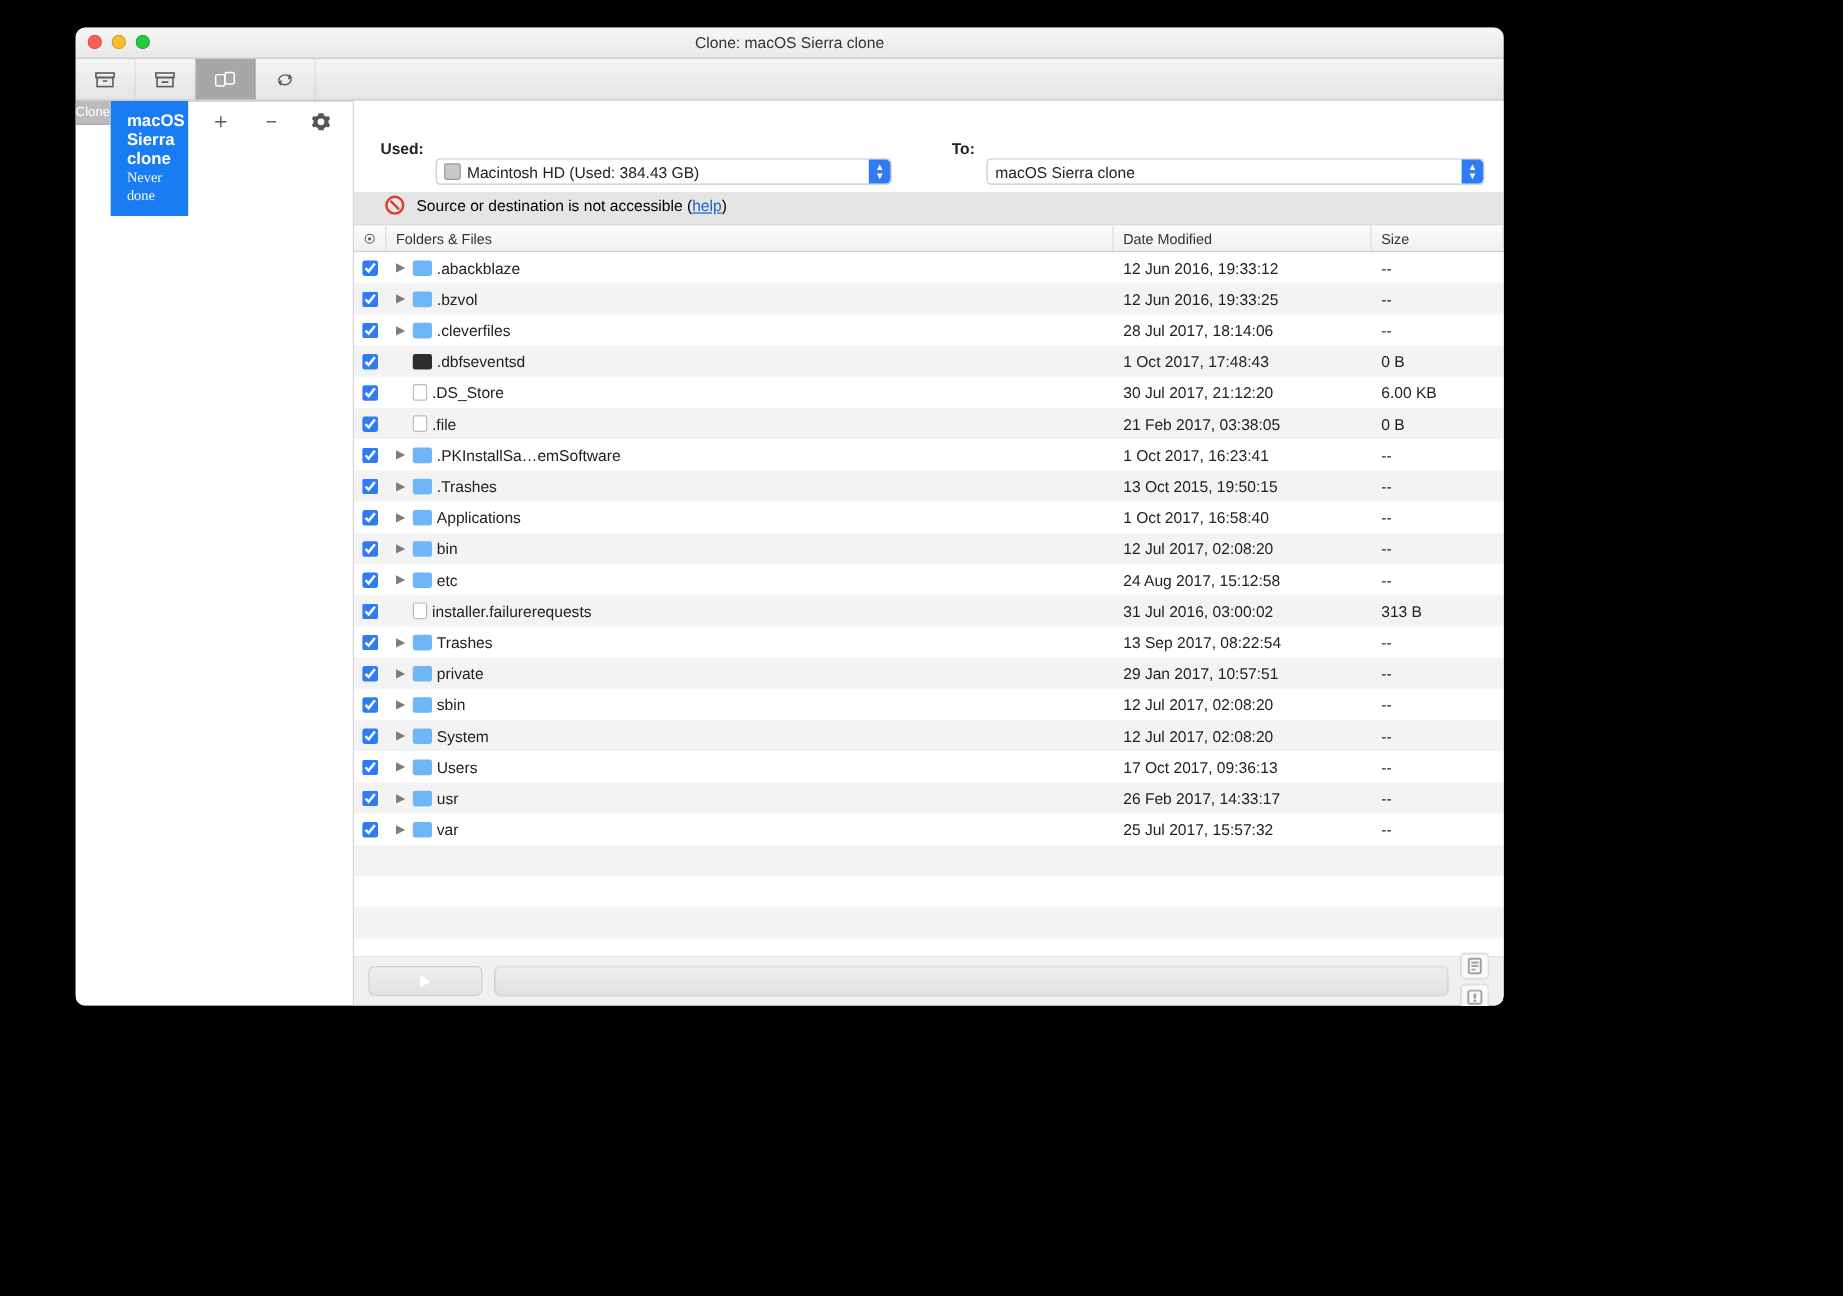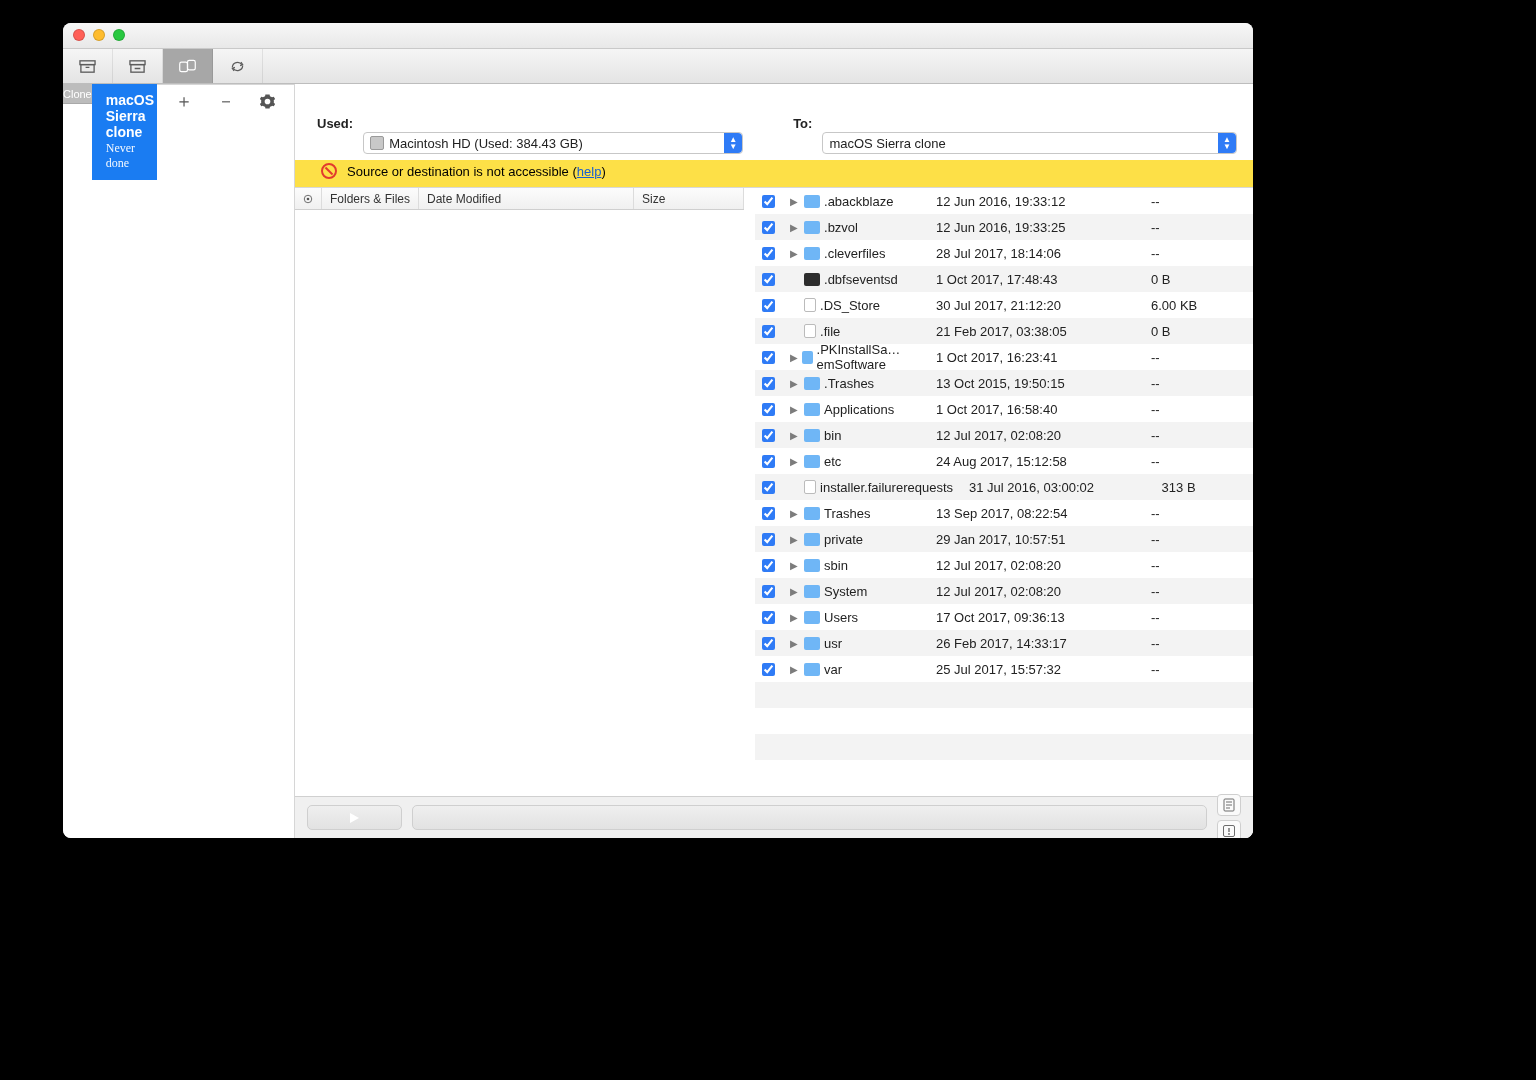--- a/index.html
+++ b/index.html
@@ -45,25 +45,25 @@
     background:#fff; border:1px solid #c7c7c7; border-radius:4px;
     font-size:13px; padding:0 4px 0 6px; position:relative; color:#222;margin-top:40px;
   }
   .combo .hd-ico { width:14px; height:14px; margin-right:5px; background:#c8c8c8; border:1px solid #9a9a9a; border-radius:2px; }
   .combo-arrows {
     position:absolute; right:0; top:0; bottom:0; width:18px;
     background:#2f7bf6; border-radius:0 4px 4px 0;
     display:flex; flex-direction:column; align-items:center; justify-content:center;
     color:#fff; font-size:8px; line-height:7px;
   }
-  .warn-row { display:flex; align-items:center; gap:10px; padding:3px 16px 8px 26px; font-size:13px; background:#fde047; border-bottom:1px solid #d8d8d8;}
+  .warn-row { display:flex; align-items:center; gap:10px; padding:3px 16px 8px 26px; font-size:13px; background:#e5e5e5; border-bottom:1px solid #d8d8d8;}
   .warn-row a { color:#1a5fd0; text-decoration:underline; }
   .no-icon { width:16px; height:16px; border:2px solid #e23b2e; border-radius:50%; position:relative; }
   .no-icon::after{content:"";position:absolute;left:1px;right:1px;top:50%;height:2px;background:#e23b2e;transform:translateY(-50%) rotate(45deg);}
-  .table { flex:1; display:flex; flex-direction:row; min-height:0;gap:11px; }
+  .table { flex:1; display:flex; flex-direction:column; min-height:0; }
   .thead {
     display:flex; height:22px; background:linear-gradient(#fcfcfc,#f0f0f0);
     border-bottom:1px solid #cfcfcf; font-size:12px; color:#333;
   }
   .th { display:flex; align-items:center; padding:0 8px; border-right:1px solid #dcdcdc; }
   .c-chk{width:27px;justify-content:center;} .c-name{flex:1;} .c-date{width:215px;} .c-size{width:110px;}
   .tbody { flex:1; overflow:auto; font-size:13px; color:#222; }
   .tr { display:flex; height:26px; align-items:center; }
   .tr:nth-child(odd){background:#fff;} .tr:nth-child(even){background:#f3f3f3;}
   .td { padding:0 8px; display:flex; align-items:center; }
@@ -94,20 +94,21 @@
 <body>
 
 <div class="window">
 
   <div class="titlebar">
     <div class="traffic">
       <div class="t-btn t-close"></div>
       <div class="t-btn t-min"></div>
       <div class="t-btn t-max"></div>
     </div>
+    <div class="title">Clone: macOS Sierra clone</div>
   </div>
 
   <div class="toolbar">
     <div class="tb-seg">
       <div class="tb-btn">
         <svg class="tb-ic" viewBox="0 0 20 18">
             <rect x="2" y="3" width="16" height="4" fill="none" stroke="currentColor" stroke-width="1.4"></rect>
             <rect x="3" y="7" width="14" height="8" fill="none" stroke="currentColor" stroke-width="1.4"></rect>
             <line x1="8" y1="10" x2="12" y2="10" stroke="currentColor" stroke-width="1.4"></line>
           </svg>

